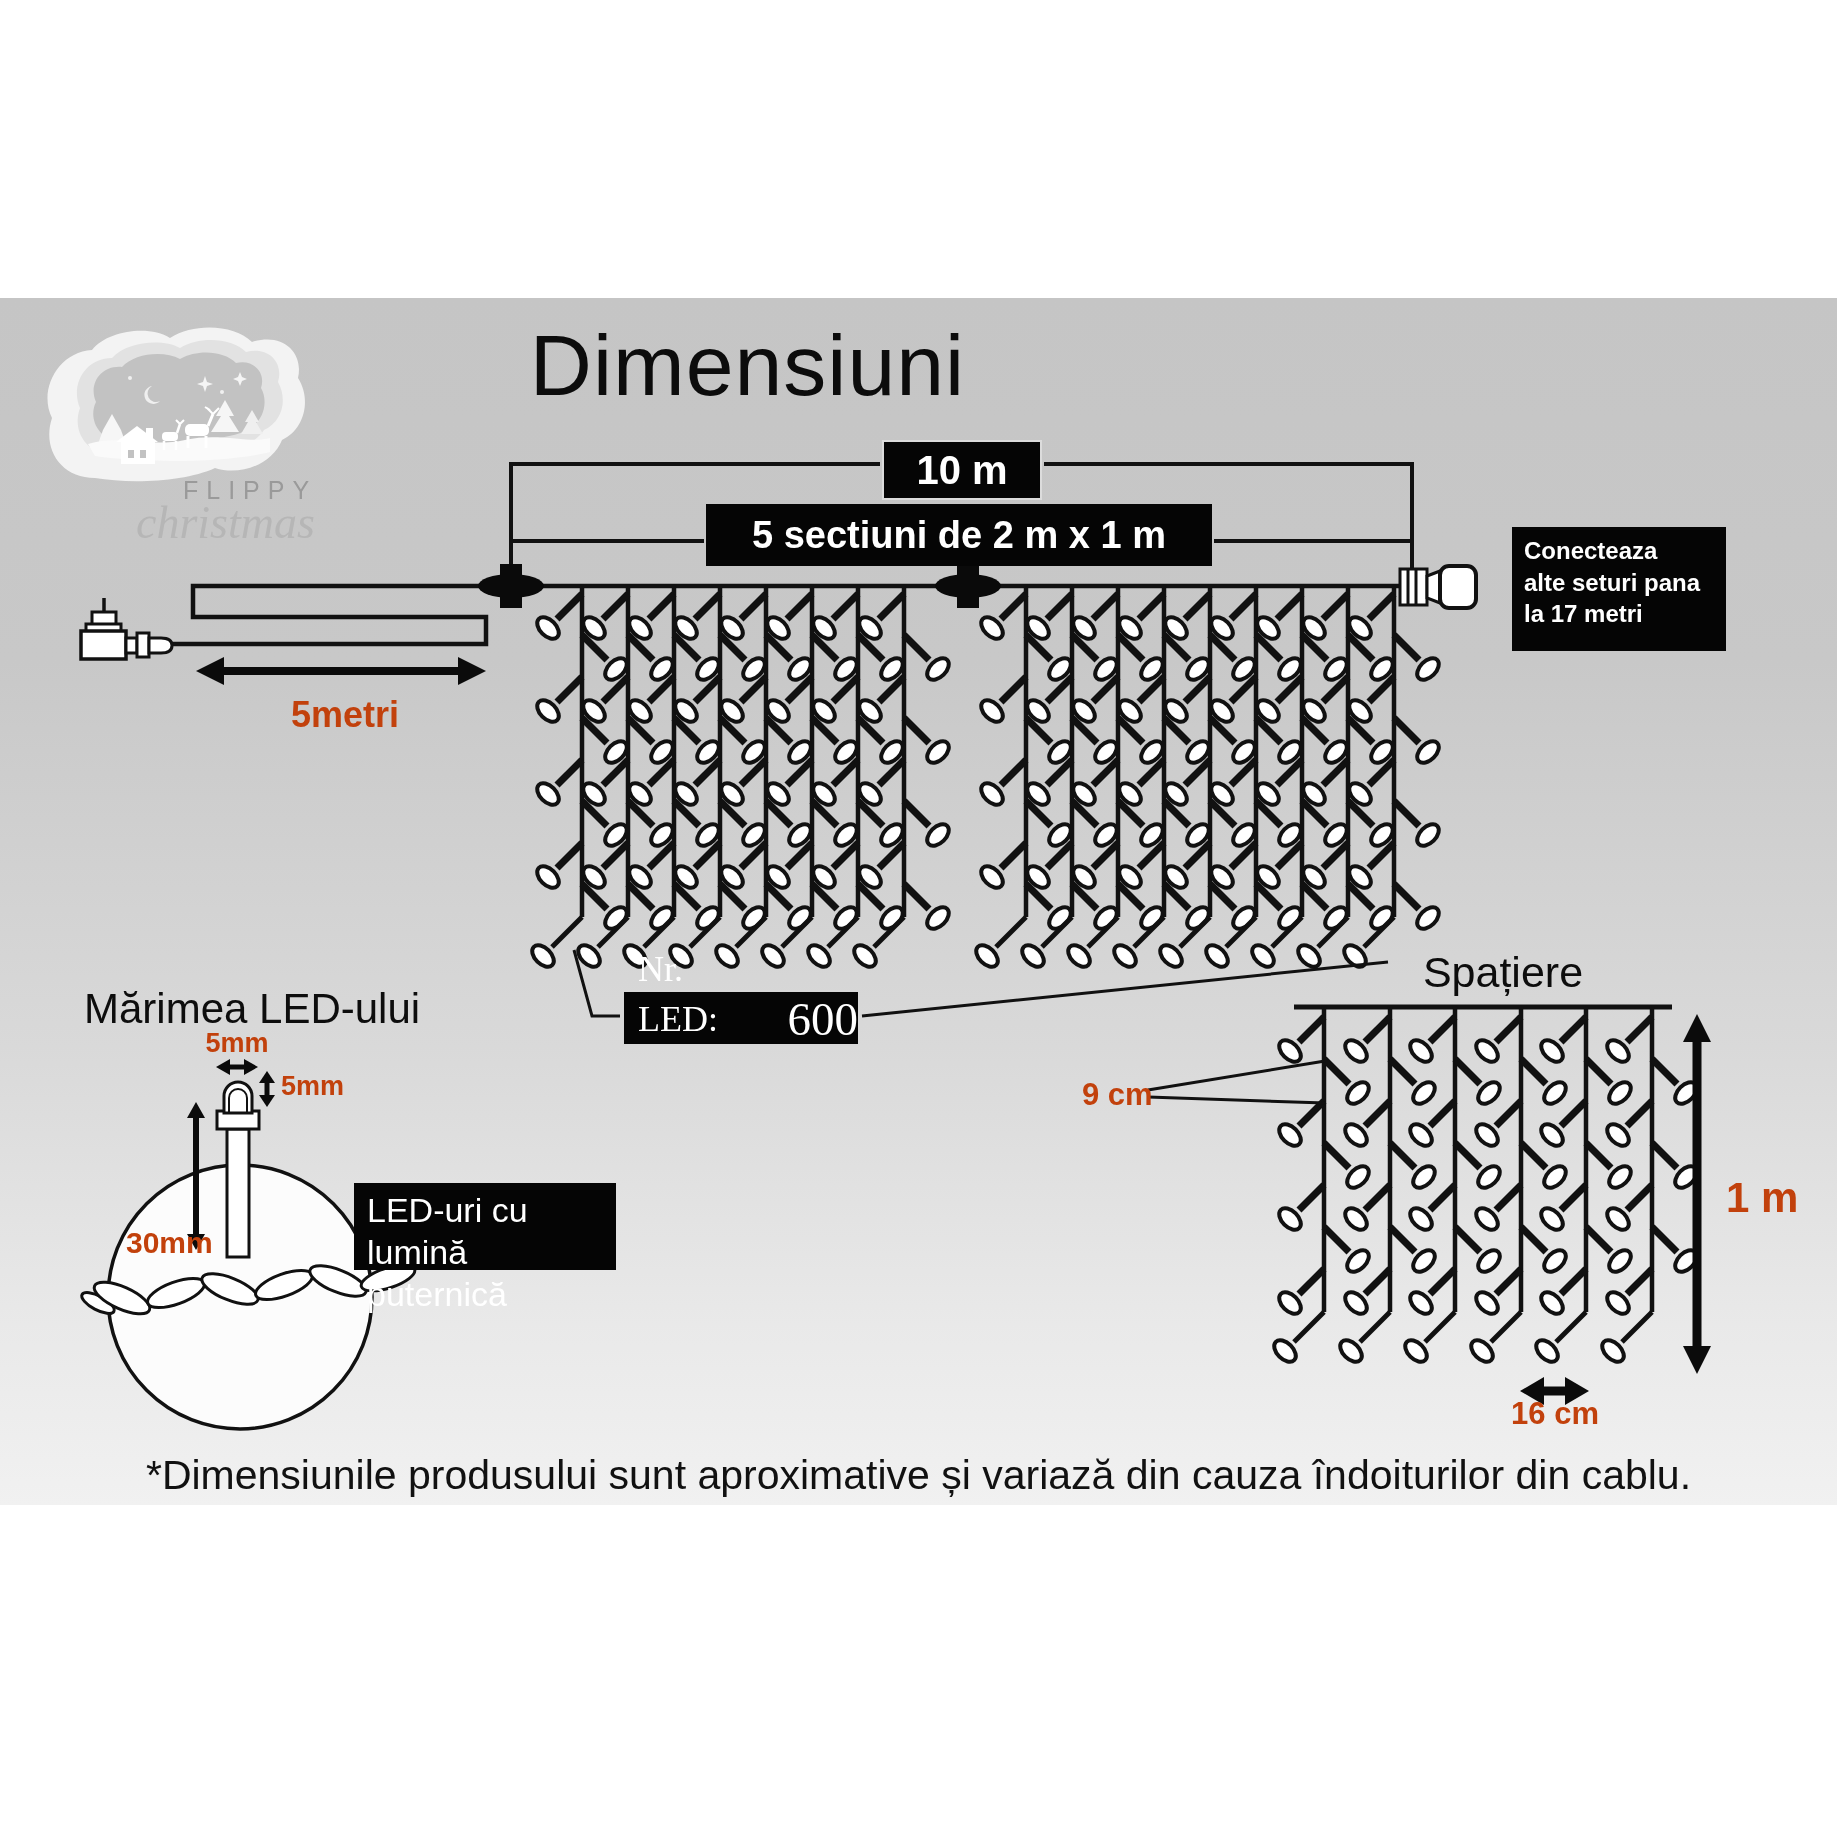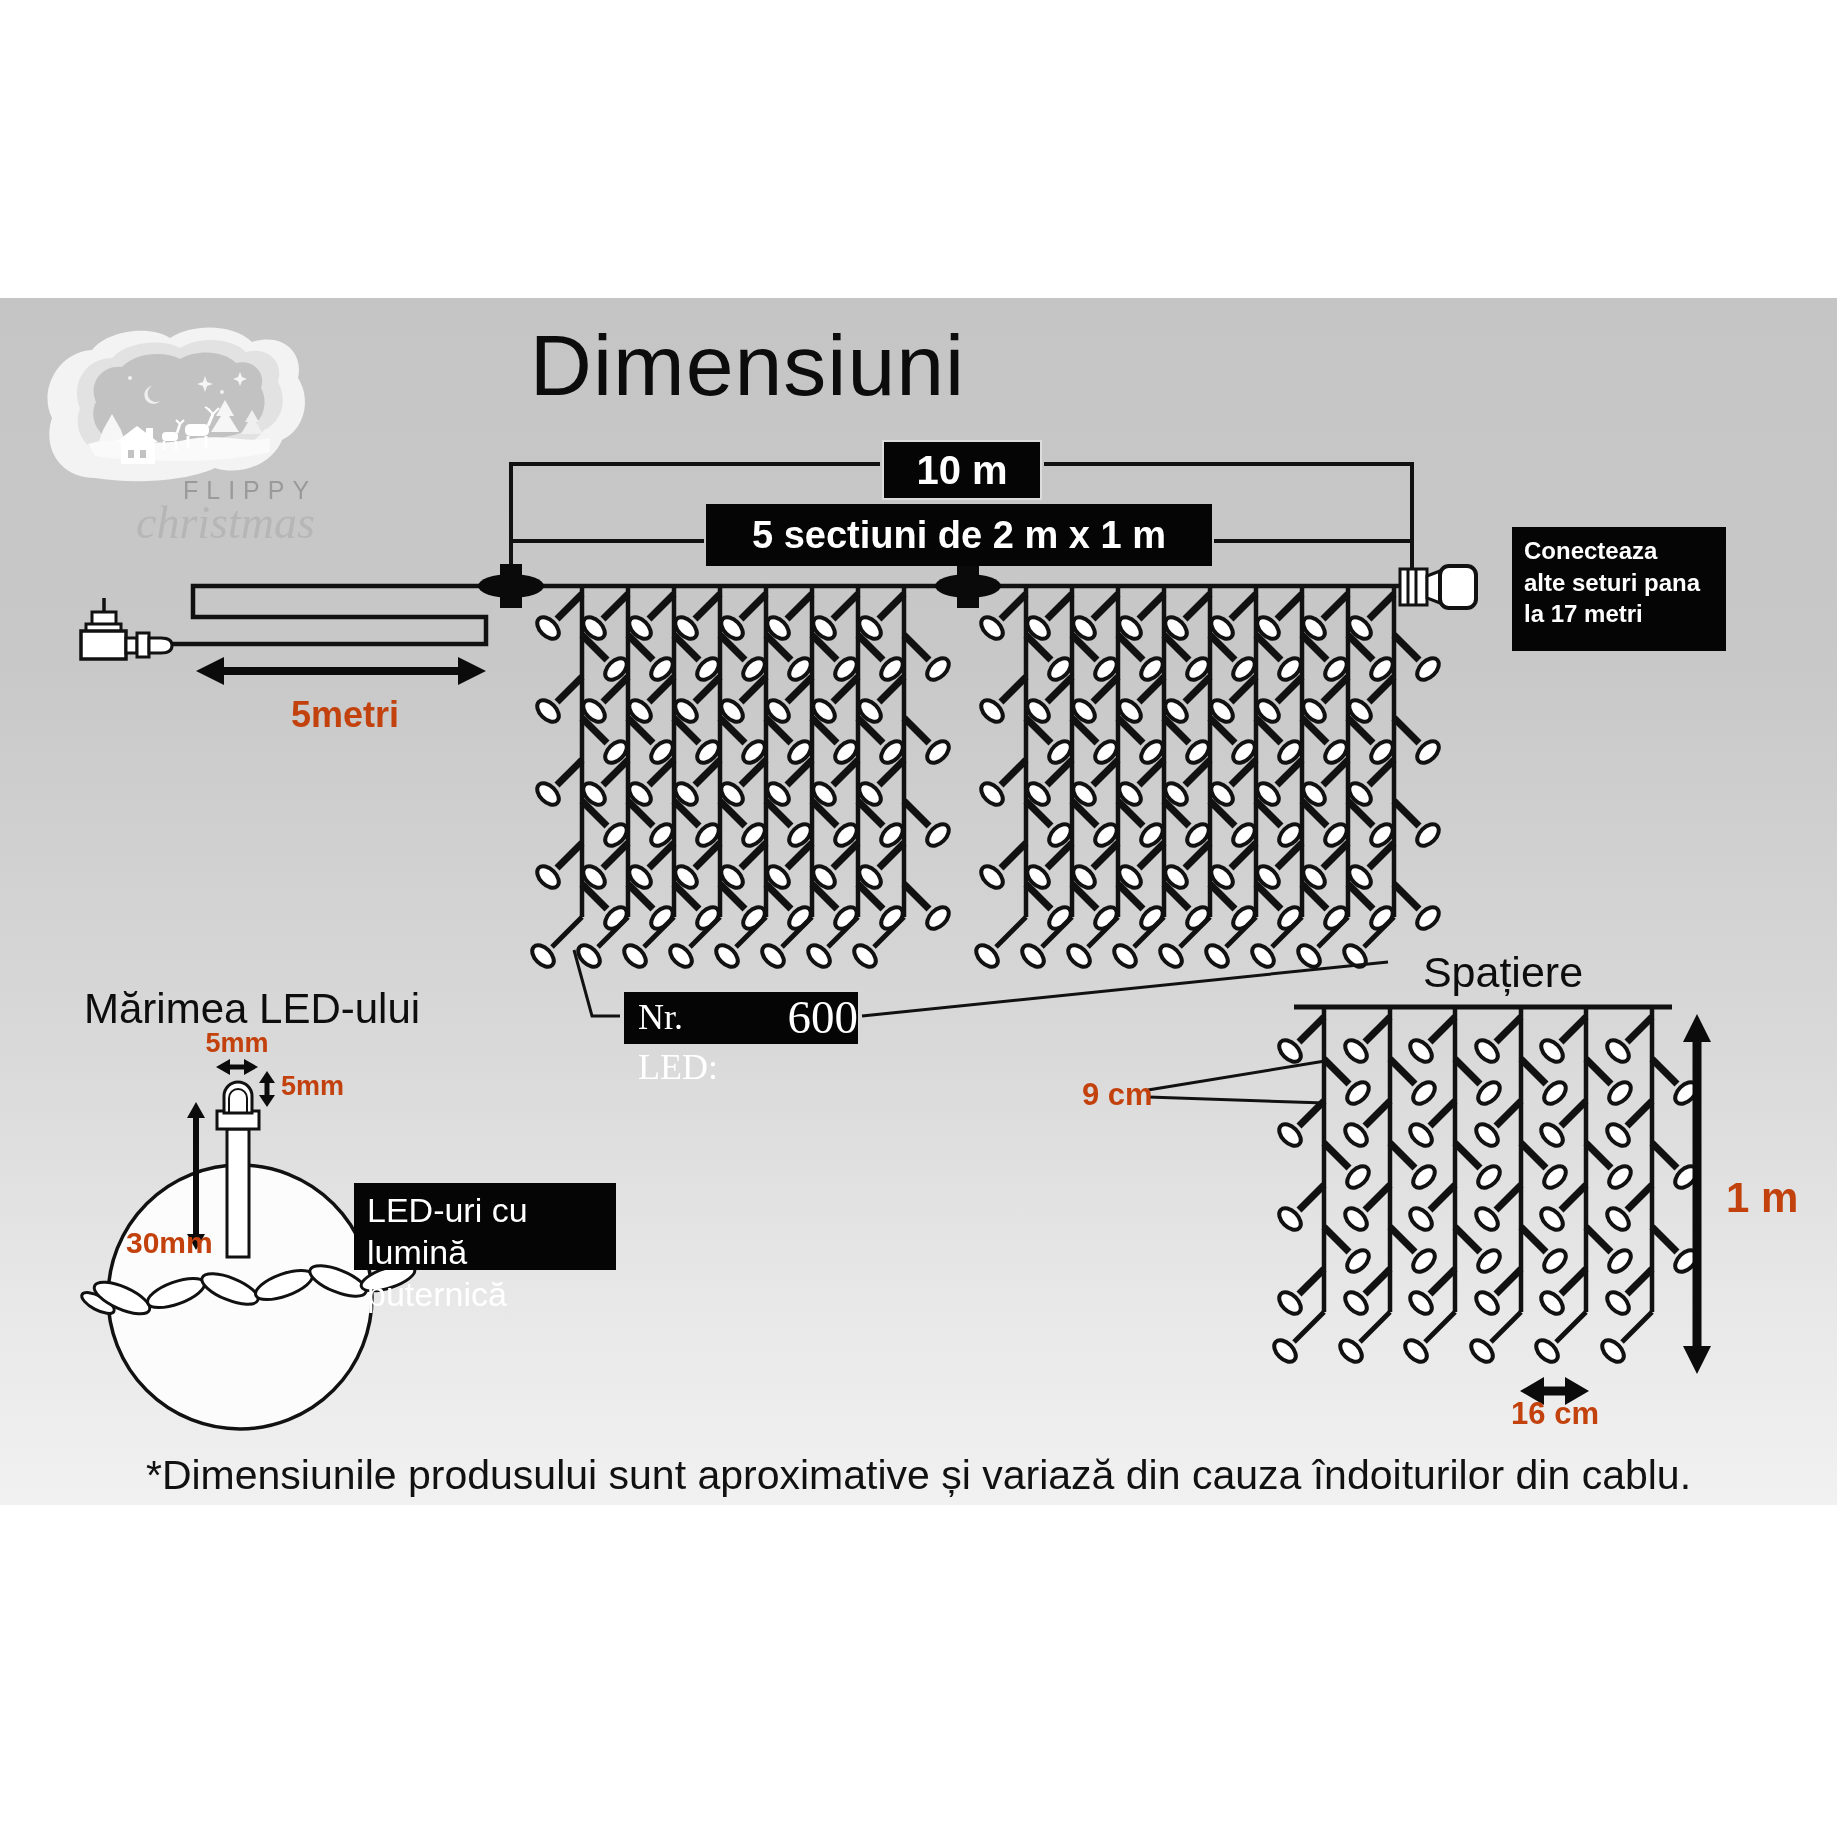--- a/index.html
+++ b/index.html
@@ -9,21 +9,21 @@
          background:linear-gradient(180deg,#c5c5c5 0%,#c8c8c8 30%,#d9d9d9 62%,#e9e9e9 85%,#f1f1f1 100%);}
   svg.art{position:absolute;left:0;top:0;width:1837px;height:1837px;}
   .abs{position:absolute;}
   .title{left:0;top:316px;width:1495px;text-align:center;font-size:86px;letter-spacing:1px;color:#0c0c0c;}
   .blackbox{background:#050505;color:#ffffff;display:flex;align-items:center;justify-content:center;}
   .box-10m{left:882px;top:440px;width:160px;height:60px;font-size:40px;font-weight:bold;border:2px solid #dcdcdc;box-sizing:border-box;}
   .box-sections{left:706px;top:504px;width:506px;height:62px;font-size:38px;font-weight:bold;text-align:right;}
   .box-connect{left:1512px;top:527px;width:214px;height:124px;background:#050505;color:#fff;
                font-size:24px;font-weight:bold;line-height:1.32;padding:8px 0 0 12px;box-sizing:border-box;}
   .box-nrled{left:622px;top:990px;width:238px;height:56px;background:#050505;color:#fff;
-             border:2px solid #d8d8d8;box-sizing:border-box;display:flex;align-items:flex-start;
+             border:2px solid #d8d8d8;box-sizing:border-box;display:flex;align-items:flex-end;
              padding-left:14px;font-family:"Liberation Serif", serif;gap:36px;}
   .nrled-label{font-size:36px;line-height:50px;}
   .nrled-value{font-size:47px;line-height:50px;margin-left:20px;}
   .box-lednote{left:354px;top:1183px;width:262px;height:87px;background:#050505;color:#fff;
                font-size:34px;line-height:1.23;padding:7px 0 0 13px;box-sizing:border-box;}
   .lbl{font-weight:bold;color:#c2410c;}
   .lbl-5metri{left:240px;top:694px;width:210px;text-align:center;font-size:36px;}
   .lbl-marimea{left:84px;top:985px;font-size:42px;font-weight:normal;}
   .lbl-5mm-w{left:187px;top:1028px;width:100px;text-align:center;font-size:27px;}
   .lbl-5mm-h{left:281px;top:1071px;font-size:27px;}

